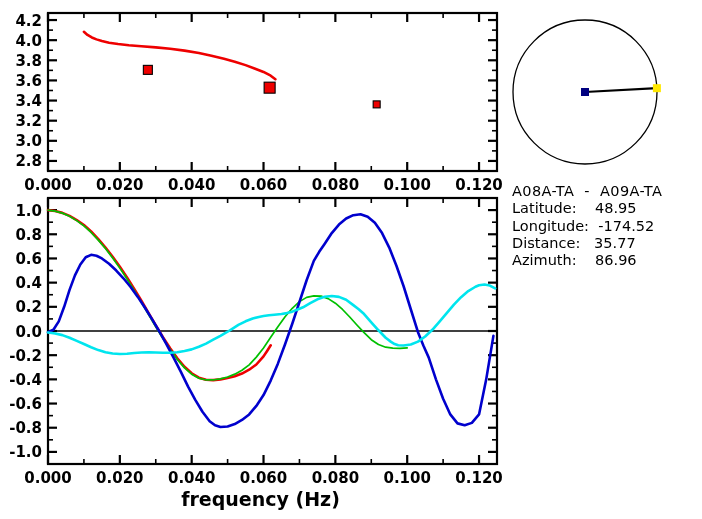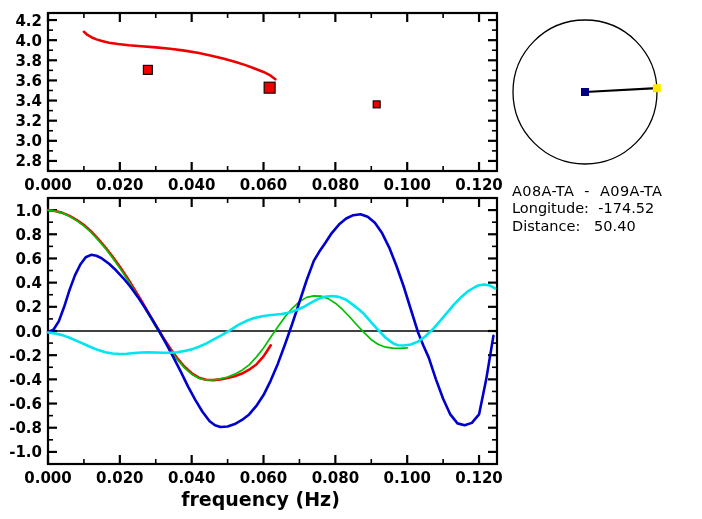--- a/index.html
+++ b/index.html
@@ -202,17 +202,19 @@
       <path d="M48.00 332.45 L55.18 333.42 L62.37 335.11 L69.55 337.77 L76.74 340.91 L83.92 344.06 L91.10 347.20 L98.29 350.10 L105.47 352.28 L112.66 353.49 L119.84 353.97 L127.02 353.73 L134.21 353.01 L141.39 352.52 L148.58 352.28 L155.76 352.52 L162.94 352.76 L170.13 352.76 L177.31 352.28 L184.50 351.07 L191.68 349.38 L198.86 346.72 L206.05 343.57 L213.23 339.71 L220.42 335.84 L227.60 331.73 L232.99 328.34 L238.38 324.95 L245.56 321.33 L252.74 318.43 L259.93 316.73 L263.52 316.01 L268.91 315.28 L274.30 314.80 L281.48 314.07 L286.87 313.11 L292.26 311.65 L297.64 309.48 L303.03 307.30 L310.22 303.19 L317.40 299.32 L324.58 296.78 L331.77 295.94 L338.95 296.90 L346.14 299.81 L353.32 305.13 L358.71 309.24 L364.10 314.07 L371.28 322.29 L378.46 330.27 L385.65 337.77 L391.04 341.88 L394.63 344.06 L398.22 345.27 L403.61 345.51 L410.79 344.54 L417.98 341.64 L425.16 336.56 L432.34 329.79 L439.53 321.57 L446.71 313.11 L453.90 304.64 L461.08 297.15 L468.26 291.10 L475.45 286.75 L479.04 285.30 L484.43 284.57 L489.82 285.54 L495.20 288.44" class="curve" stroke="#00e5ee" stroke-width="2.6" clip-rule="nonzero"></path>
       <text x="260.5" y="506" class="axtitle">frequency (Hz)</text>
       <circle cx="585" cy="92" r="72" class="circ"></circle>
       <line x1="585" y1="92" x2="656.8986782885361" y2="88.18161547750962" class="radline"></line>
       <rect x="581" y="88" width="8" height="8" fill="#000080"></rect>
       <rect x="652.8986782885361" y="84.18161547750962" width="8" height="8" fill="#ffe800"></rect>
     </svg>
 
   <div id="infoPanel">
     <div class="row pairline">A08A-TA  -  A09A-TA</div>
+    <div class="row">Latitude:    48.95</div>
     <div class="row">Longitude:  -174.52</div>
-    <div class="row">Distance:   50.40</div>
+    <div class="row">Distance:   35.77</div>
+    <div class="row">Azimuth:    86.96</div>
   </div>
 
 </div>
 
 </body></html>

